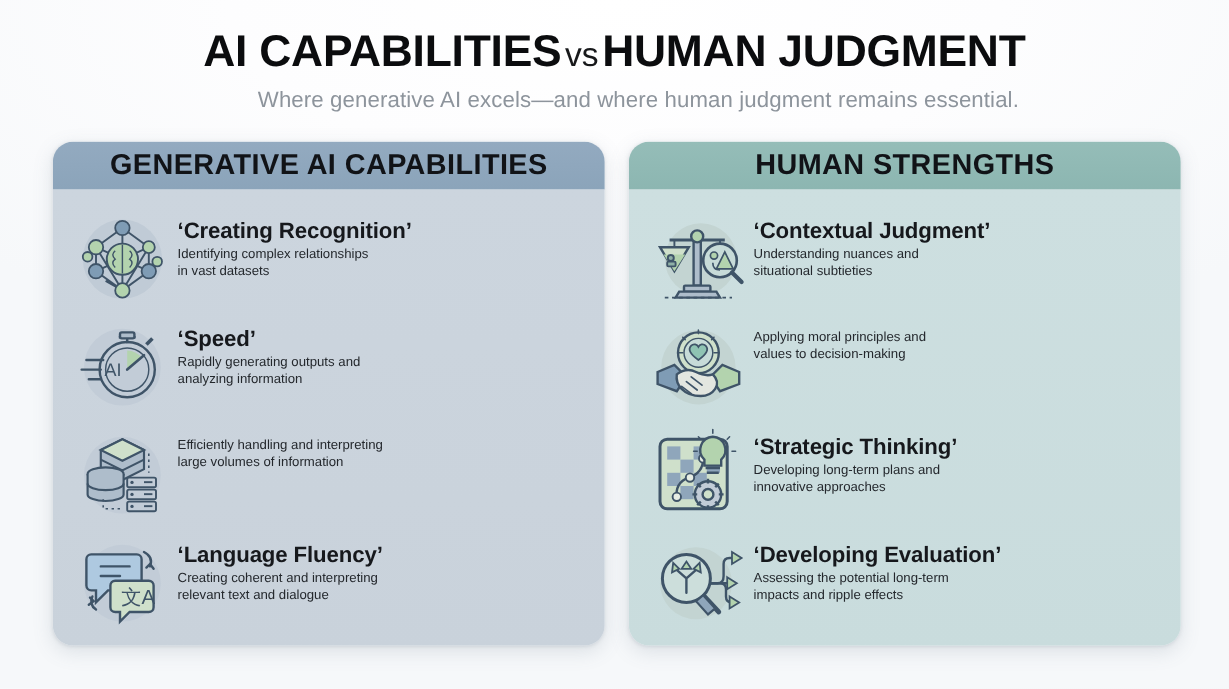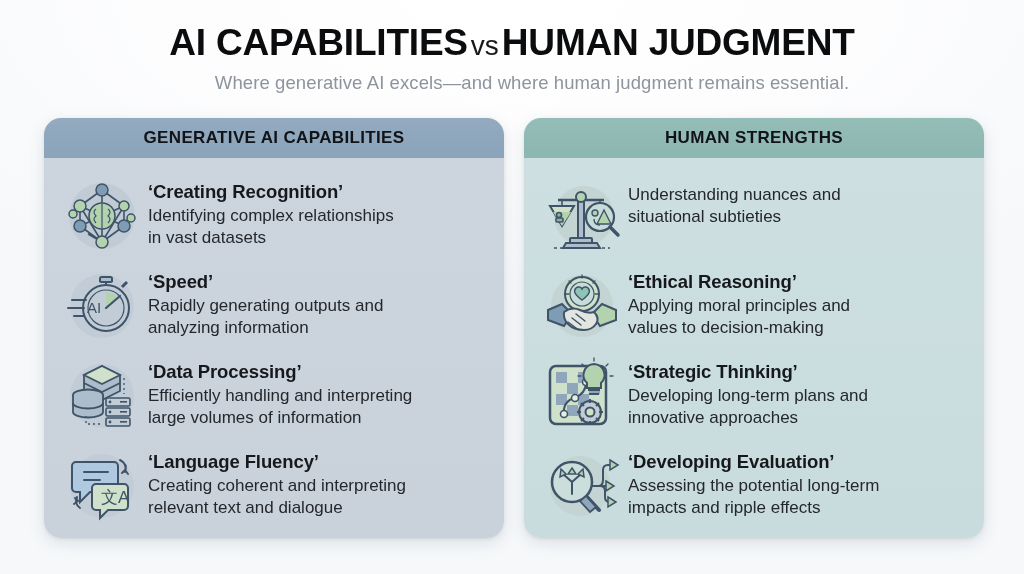--- a/index.html
+++ b/index.html
@@ -71,21 +71,21 @@
     overflow: hidden;
     display: flex;
     flex-direction: column;
     box-shadow: 0 5px 16px rgba(96,110,128,0.17), 0 1px 3px rgba(96,110,128,0.14);
   }
   .panel-head {
     height: 40px;
     display: flex;
     align-items: center;
     justify-content: center;
-    font-size: 17px;
+    font-size: 24px;
     font-weight: 700;
     letter-spacing: 0.35px;
     color: #111317;
     flex: none;
     text-align: right;
   }
   .panel-body {
     flex: 1;
     padding: 14px 18px 10px 16px;
     display: flex;
@@ -121,21 +121,21 @@
   .item-title {
     font-size: 18.5px;
     font-weight: 700;
     color: #16181c;
     letter-spacing: -0.1px;
     line-height: 1.15;
     white-space: nowrap;
   }
   .item-desc {
     margin-top: 3px;
-    font-size: 17px;
+    font-size: 11px;
     font-weight: 400;
     color: #24282d;
     line-height: 1.29;
     white-space: pre-line;
   }
   svg { display: block; }
 </style>
 </head>
 <body>
 
@@ -236,21 +236,20 @@
                 <rect x="58" y="45" width="7" height="1.6"></rect>
                   <rect x="58" y="55" width="7" height="1.6"></rect>
                   <rect x="58" y="65" width="7" height="1.6"></rect>
               </g>
               <g stroke="#3f5468" stroke-width="1.3" fill="none" stroke-dasharray="2 3">
                 <path d="M62 22 v16 M24 60 v8 h16"></path>
               </g>
             </svg>
           </div>
           <div class="item-text">
-            <div class="item-title">‘Data Processing’</div>
             <div class="item-desc">Efficiently handling and interpreting
 large volumes of information</div>
           </div>
         </div>
 
         <div class="item">
           <div class="item-icon">
             <svg width="80" height="80" viewBox="0 0 80 80">
               <circle cx="40" cy="40" r="32" fill="#c2ccd7"></circle>
               <g stroke="#3f5468" stroke-width="2" fill="#aec9e0">
@@ -313,20 +312,21 @@
                 <circle cx="53" cy="37" r="3" fill="#b3d3ae"></circle>
                 <path d="M58 49 q-6 0 -6 -6" fill="none"></path>
                 <path d="M62 34 l7 14 h-14 z" fill="#b3d3ae"></path>
               </g>
               <g stroke="#3f5468" stroke-width="1.5" stroke-dasharray="3 3">
                 <path d="M12 72 h56"></path>
               </g>
             </svg>
           </div>
           <div class="item-text">
+            <div class="item-title">‘Contextual Judgment’</div>
             <div class="item-desc">Understanding nuances and
 situational subtieties</div>
           </div>
         </div>
 
         <div class="item">
           <div class="item-icon">
             <svg width="80" height="80" viewBox="0 0 80 80">
               <circle cx="40" cy="40" r="31" fill="#c3d4d2"></circle>
               <g stroke="#3f5468" stroke-width="2" fill="#cfe0cb">
@@ -345,21 +345,20 @@
               </g>
               <g stroke="#3f5468" stroke-width="2" fill="#e3e6e0">
                 <path d="M22 46 q8 -6 16 -2 q8 4 14 2 q6 6 2 12 q-4 6 -12 6 q-10 0 -16 -6 q-5 -5 -4 -12 z"></path>
               </g>
               <g stroke="#3f5468" stroke-width="1.4" fill="none" stroke-linecap="round">
                 <path d="M26 56 l8 6 M30 52 l9 7 M34 48 l9 7"></path>
               </g>
             </svg>
           </div>
           <div class="item-text">
-            <div class="item-title">‘Ethical Reasoning’</div>
             <div class="item-desc">Applying moral principles and
 values to decision-making</div>
           </div>
         </div>
 
         <div class="item">
           <div class="item-icon">
             <svg width="80" height="80" viewBox="0 0 80 80">
               <rect x="8" y="10" width="56" height="58" rx="6" fill="#cfe0cb" stroke="#3f5468" stroke-width="2.5"></rect>
               <g fill="#8fa6bb">

